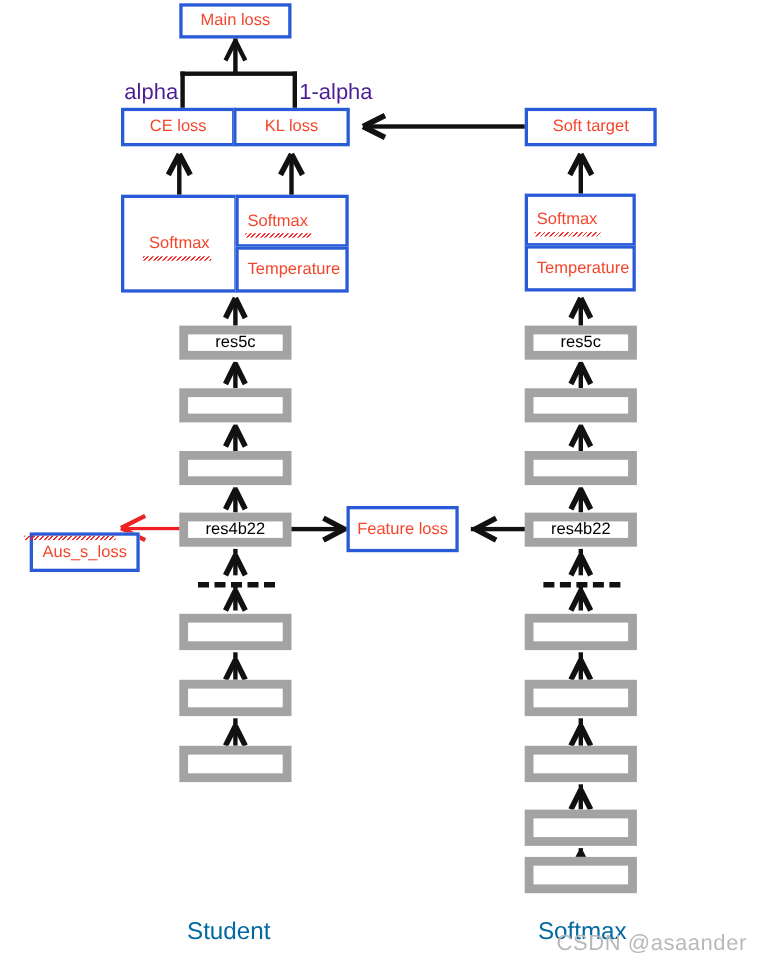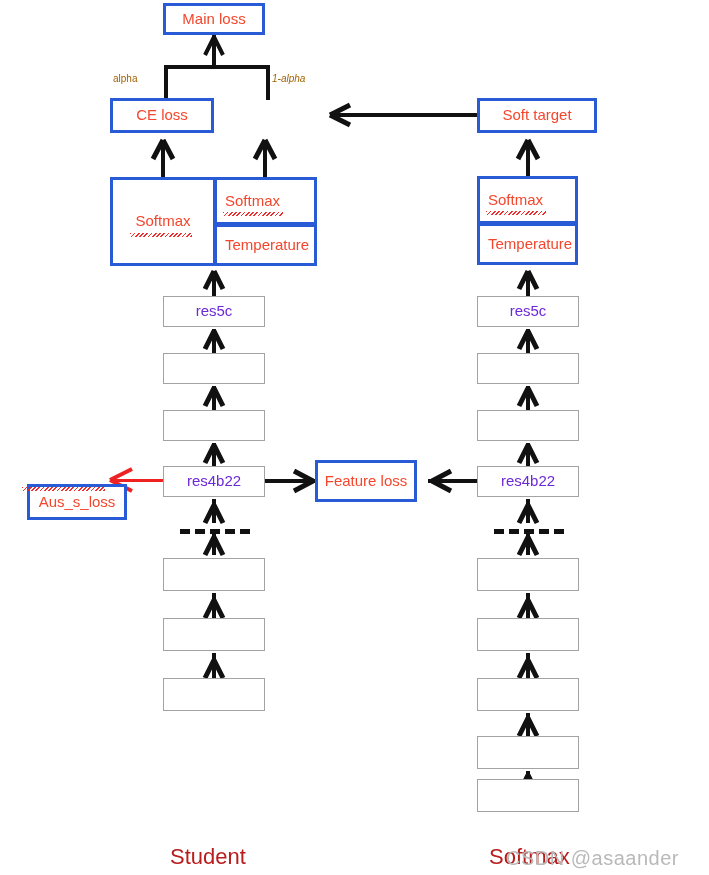--- a/index.html
+++ b/index.html
@@ -28,40 +28,39 @@
     background: #ffffff;
     font-size: 15px;
     line-height: 1.1;
     white-space: nowrap;
   }
   .box-blue {
     border: 3px solid #2a5bd7;
     color: #f4462c;
   }
   .box-brown {
-    border: 1px solid #a3a3a3;
-    color: #6d28d9;
+    border: 8px solid #a3a3a3;
+    color: #000000;
   }
   .label-left   { justify-content: flex-start; padding-left: 8px; }
   .label-center { justify-content: center; }
 
   
   .txt {
     position: absolute;
     white-space: nowrap;
     line-height: 1;
   }
   .txt-alpha {
-    color: #a16207;
-    font-size: 10px;
+    color: #4c1d95;
+    font-size: 20px;
   }
   .txt-col {
-    color: #b91c1c;
+    color: #0369a1;
     font-size: 22px;
-    margin-top: 10px;
   }
   .watermark {
     position: absolute;
     color: #b9b9b9;
     font-size: 20px;
     letter-spacing: 0.5px;
     white-space: nowrap;
   }
 
   
@@ -151,25 +150,28 @@
   </div>
 
   <div class="line-v" style="left:212px;top:35px;height:32px;"></div>
 
   <div class="line-h" style="left:164px;top:65px;width:106px;"></div>
 
   <div class="line-v" style="left:164px;top:65px;height:35px;"></div>
   <div class="line-v" style="left:266px;top:65px;height:35px;"></div>
 
   <div class="txt txt-alpha" style="left:113px;top:74px;">alpha</div>
-  <div class="txt txt-alpha" style="left:272px;top:74px;font-style:italic;">1-alpha</div>
+  <div class="txt txt-alpha" style="left:272px;top:74px;">1-alpha</div>
 
   <div class="box box-blue label-center" style="left:110px;top:98px;width:104px;height:35px;">
     <span>CE loss</span>
   </div>
+  <div class="box box-blue label-center" style="left:212px;top:98px;width:106px;height:35px;">
+    <span>KL loss</span>
+  </div>
 
   <div class="line-v" style="left:161px;top:140px;height:38px;"></div>
   <div class="line-v" style="left:263px;top:140px;height:38px;"></div>
 
   <div class="box box-blue label-center" style="left:477px;top:98px;width:120px;height:35px;">
     <span>Soft target</span>
   </div>
 
   <div class="line-h" style="left:333px;top:113px;width:144px;"></div>
 

